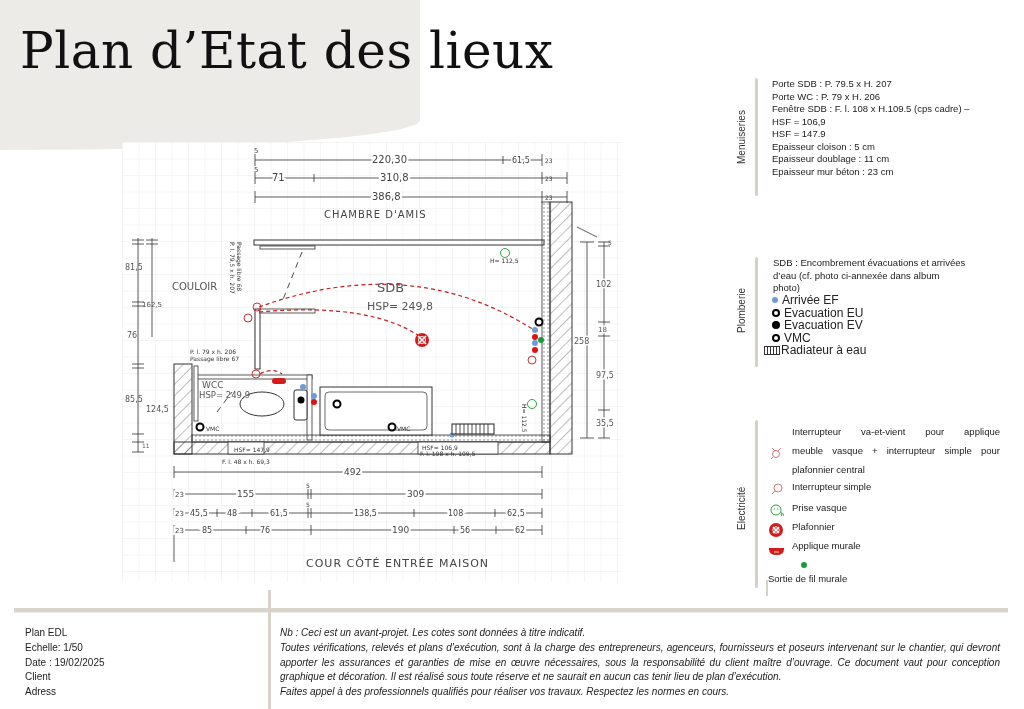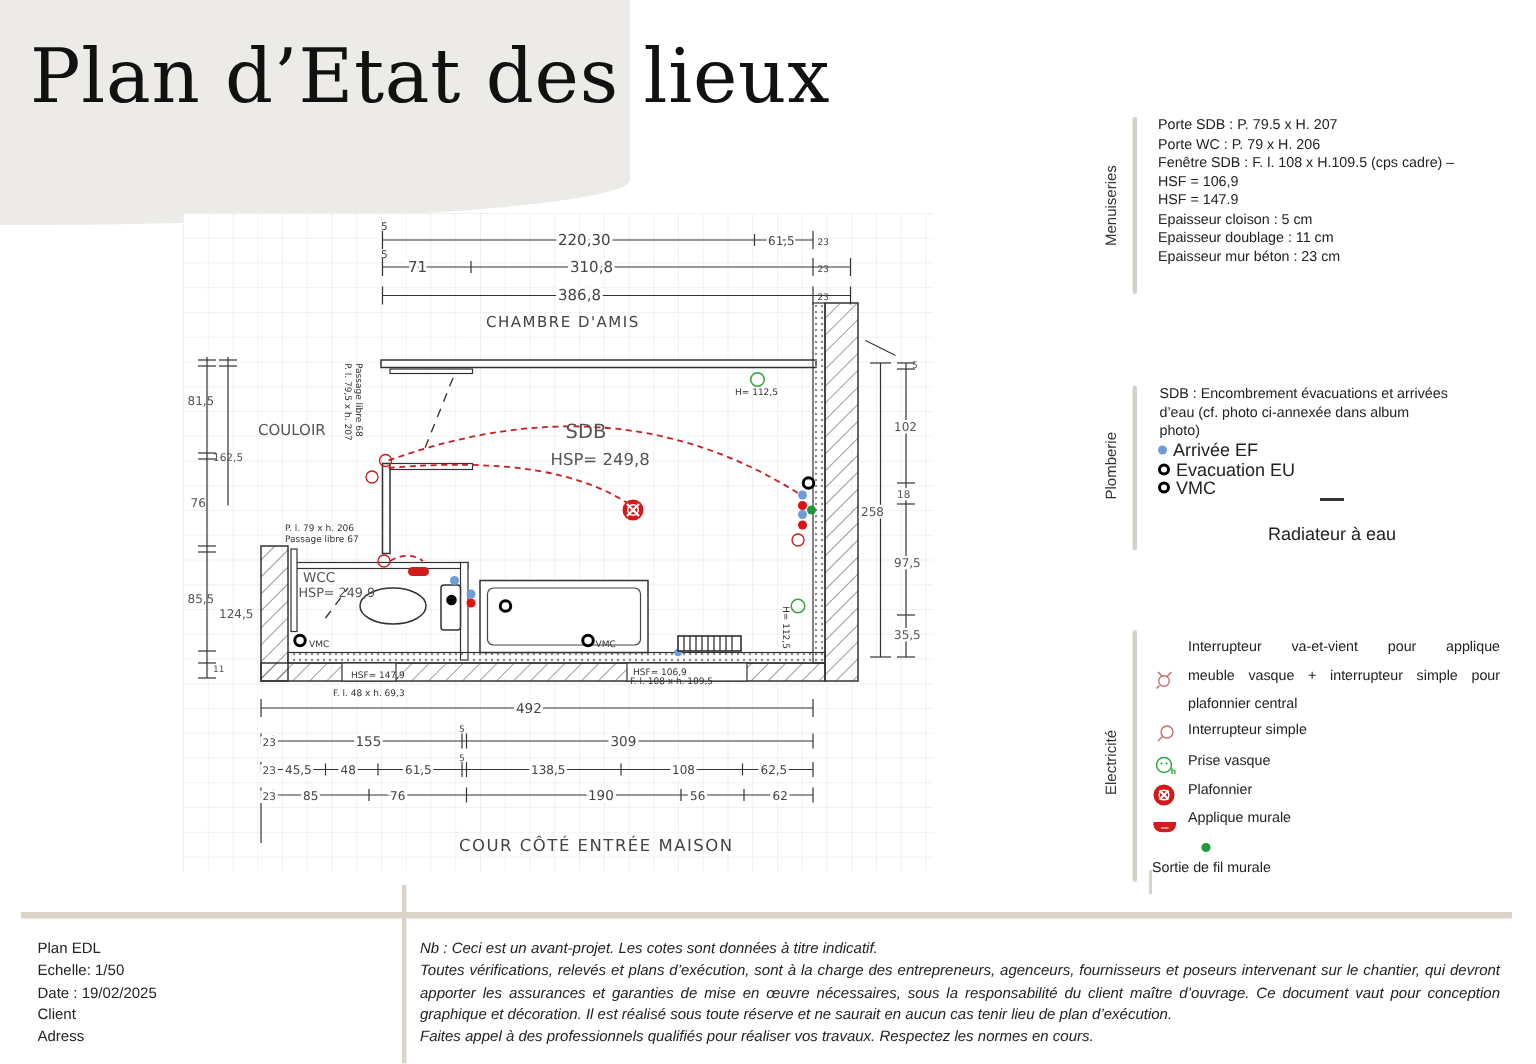--- a/index.html
+++ b/index.html
@@ -352,24 +352,28 @@
   <div class="side-text" style="left:38px; top:37px; width:240px;">
     <div class="plumb-item">
       <span class="dot" style="background:#6f9bd6;"></span>
       <span>Arrivée EF</span>
     </div>
     <div class="plumb-item">
       <span class="ring"></span>
       <span>Evacuation EU</span>
     </div>
     <div class="plumb-item">
+      <span class="fill-dot"></span>
+      <span>Evacuation EV</span>
+    </div>
+    <div class="plumb-item">
       <span class="ring"></span>
       <span>VMC</span>
     </div>
-    <div class="plumb-item" style="margin-left:-8px; gap:16px;flex-direction:column;">
+    <div class="plumb-item" style="margin-left:-8px; gap:1px;">
       <span class="radiator"></span>
       <span>Radiateur à eau</span>
     </div>
   </div>
 </div>
 
 <div class="side-section" style="top:420px;">
   <div class="side-label" style="left:2px; top:110px;">Electricité</div>
   <div class="side-bar" style="left:21px; top:0; height:168px;"></div>
   <div style="position:absolute; left:34px; top:0; width:250px;">

